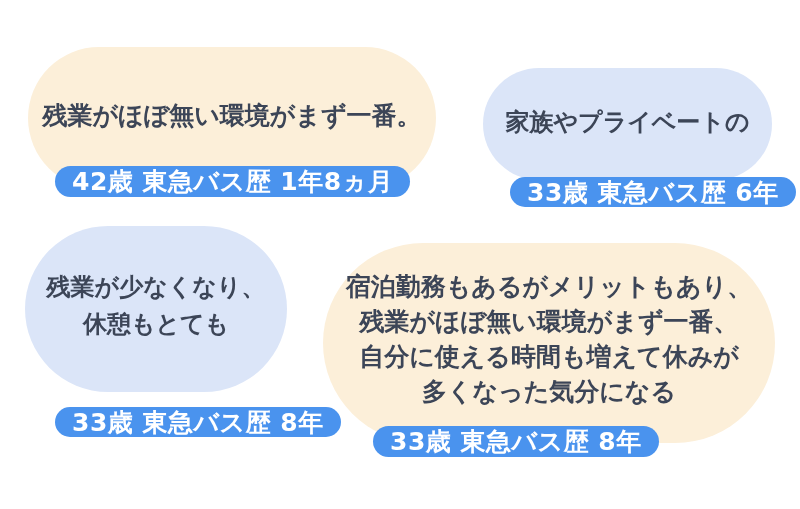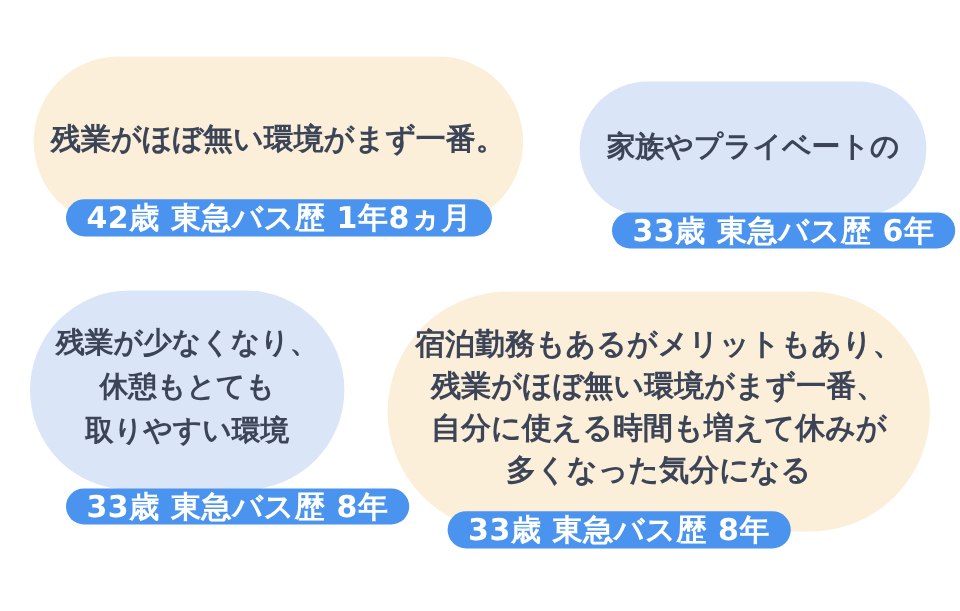--- a/index.html
+++ b/index.html
@@ -69,21 +69,21 @@
     left: 483px; top: 68px;
     width: 289px; height: 112px;
     border-radius: 58px;
     font-size: 24px; line-height: 37px;
     padding-bottom: 4px;
   }
   .badge-2 { left: 510px; top: 177px; height: 30px; }
 
   
   .bubble-3 {
-    left: 25px; top: 242px;
+    left: 25px; top: 226px;
     width: 262px; height: 166px;
     border-radius: 84px;
     font-size: 24px; line-height: 37px;
     padding-bottom: 6px;
   }
   .badge-3 { left: 55px; top: 407px; height: 30px; }
 
   
   .bubble-4 {
     left: 323px; top: 243px;
@@ -110,21 +110,20 @@
     <div class="quote">
       <div class="quote-line">家族やプライベートの</div>
     </div>
   </div>
   <div class="badge badge-2">33歳 東急バス歴 6年</div>
 
   <div class="bubble blue bubble-3">
     <div class="quote">
       <div class="quote-line">残業が少なくなり、</div>
       <div class="quote-line">休憩もとても</div>
-      <div class="quote-line">取りやすい環境</div>
     </div>
   </div>
   <div class="badge badge-3">33歳 東急バス歴 8年</div>
 
   <div class="bubble cream bubble-4">
     <div class="quote">
       <div class="quote-line">宿泊勤務もあるがメリットもあり、</div>
       <div class="quote-line">残業がほぼ無い環境がまず一番、</div>
       <div class="quote-line">自分に使える時間も増えて休みが</div>
       <div class="quote-line">多くなった気分になる</div>

